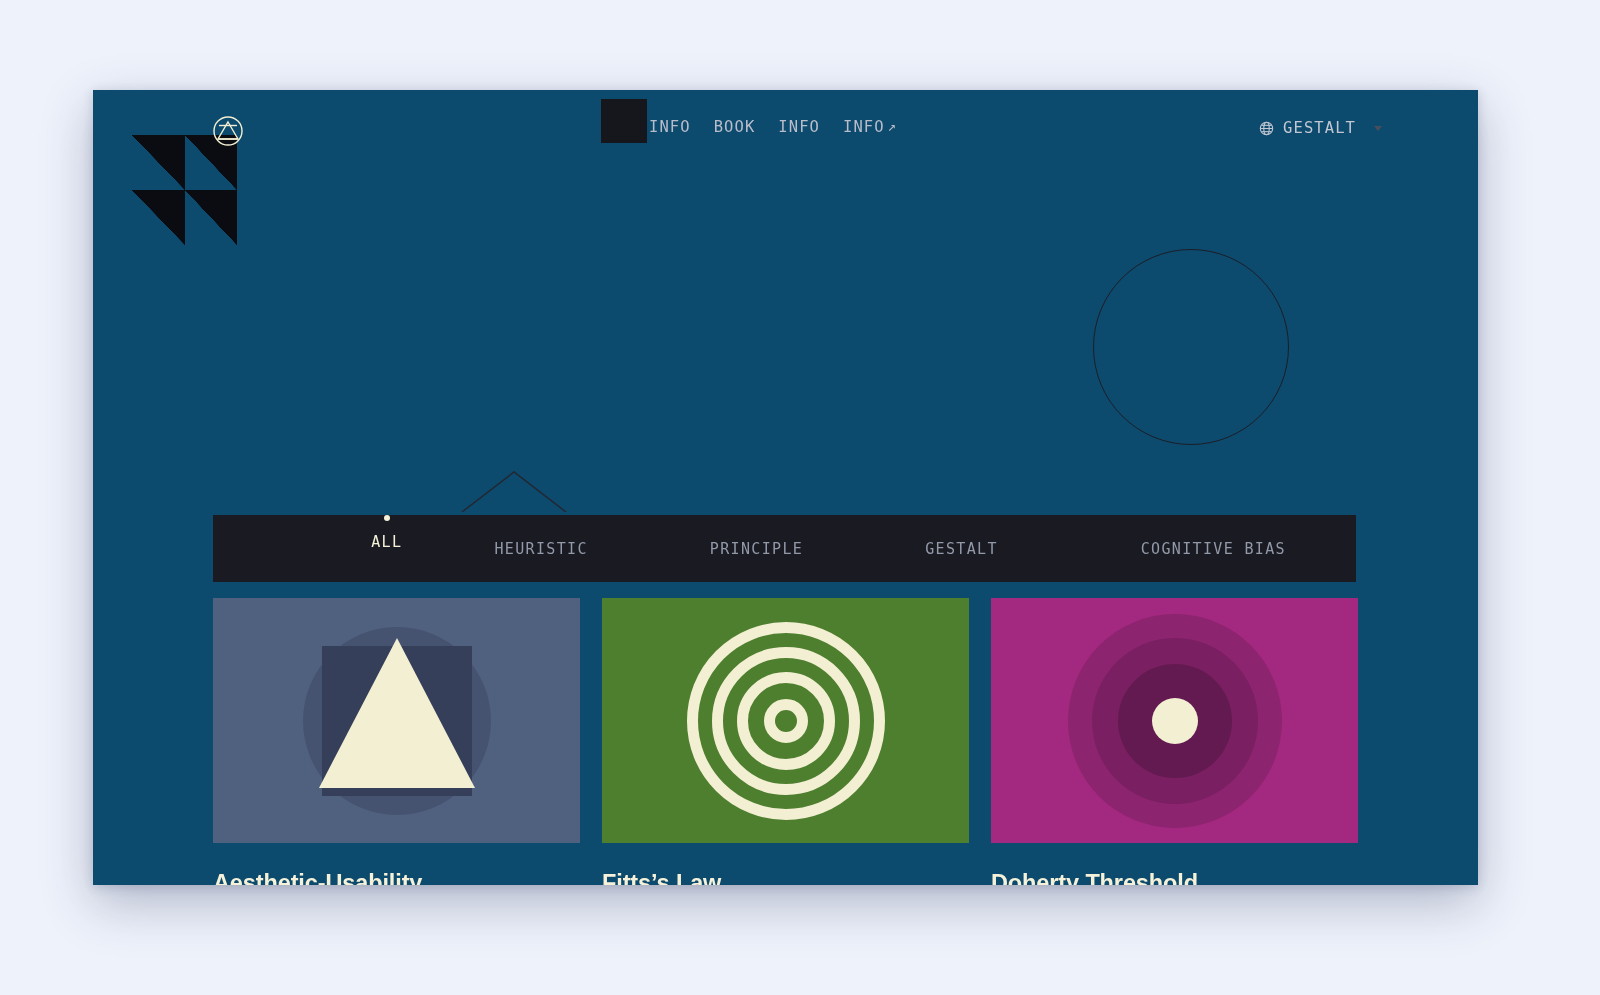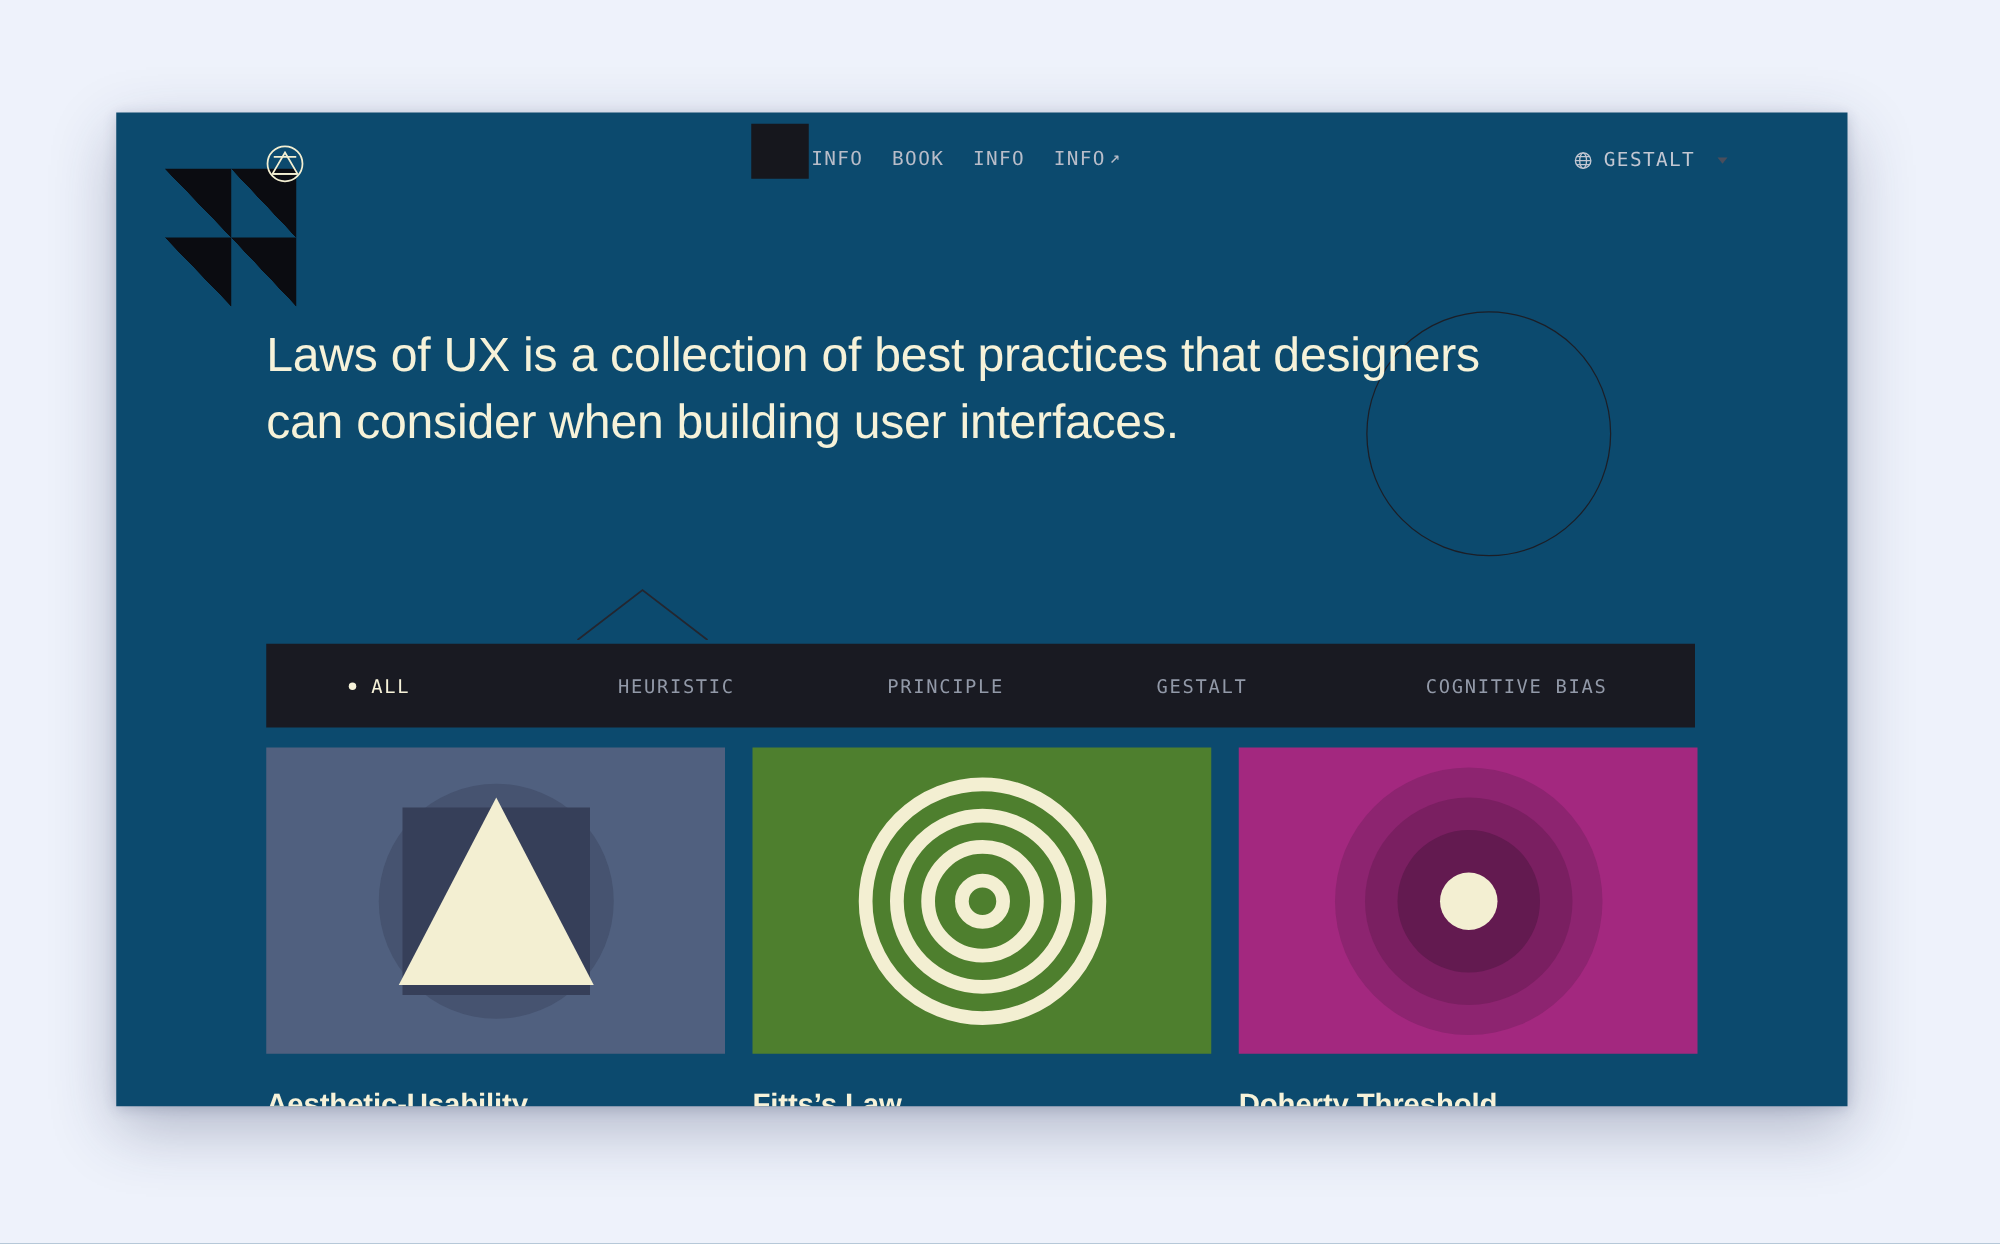--- a/index.html
+++ b/index.html
@@ -186,21 +186,21 @@
     justify-content: flex-start;
     gap: 12px;
     font-family: "DejaVu Sans Mono", "Liberation Mono", monospace;
     font-size: 15px;
     letter-spacing: 0.09em;
     color: #9299a8;
     cursor: pointer;
     height: 100%;
   }
   .filter-item:first-child { justify-content: flex-start; padding-left: 66px; }
-  .filter-item.is-active { color: #f6f2d9; }
+  .filter-item.is-active { color: #f6f2d9; flex-direction: column; }
   .filter-dot {
     width: 6px; height: 6px;
     border-radius: 50%;
     background: #f6f2d9;
     flex: none;
   }
   .filter-item:not(.is-active) .filter-dot { display: none; }
 
   
   .card-grid {
@@ -319,23 +319,20 @@
         <line x1="1.5" y1="8" x2="14.5" y2="8" stroke="#c3c7d2" stroke-width="1.15"></line>
         <line x1="2.6" y1="4.6" x2="13.4" y2="4.6" stroke="#c3c7d2" stroke-width="1.15"></line>
         <line x1="2.6" y1="11.4" x2="13.4" y2="11.4" stroke="#c3c7d2" stroke-width="1.15"></line>
       </svg>
       <span class="lang-label">GESTALT</span>
       <span class="lang-caret"></span>
     </div>
 
   </header>
 
-  <section class="hero">
-    <h1 class="hero-headline">Laws of UX is a collection of best practices that designers can consider when building user interfaces.</h1>
-  </section>
 
   <div class="filter-bar">
     <div class="filter-item is-active">
       <span class="filter-dot"></span>
       <span>ALL</span>
     </div>
     <div class="filter-item">
 
       <span>HEURISTIC</span>
     </div>

